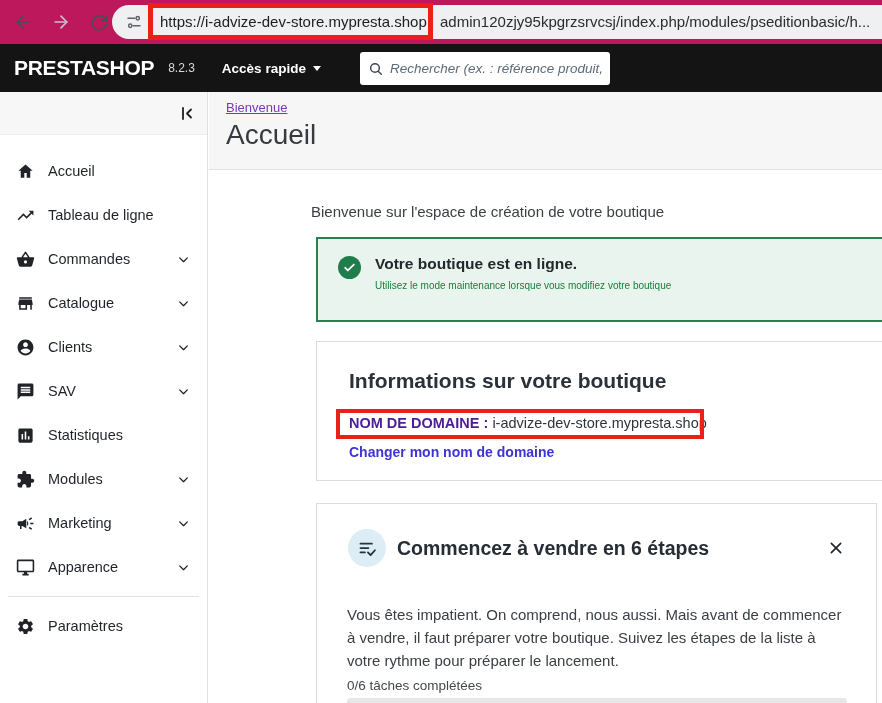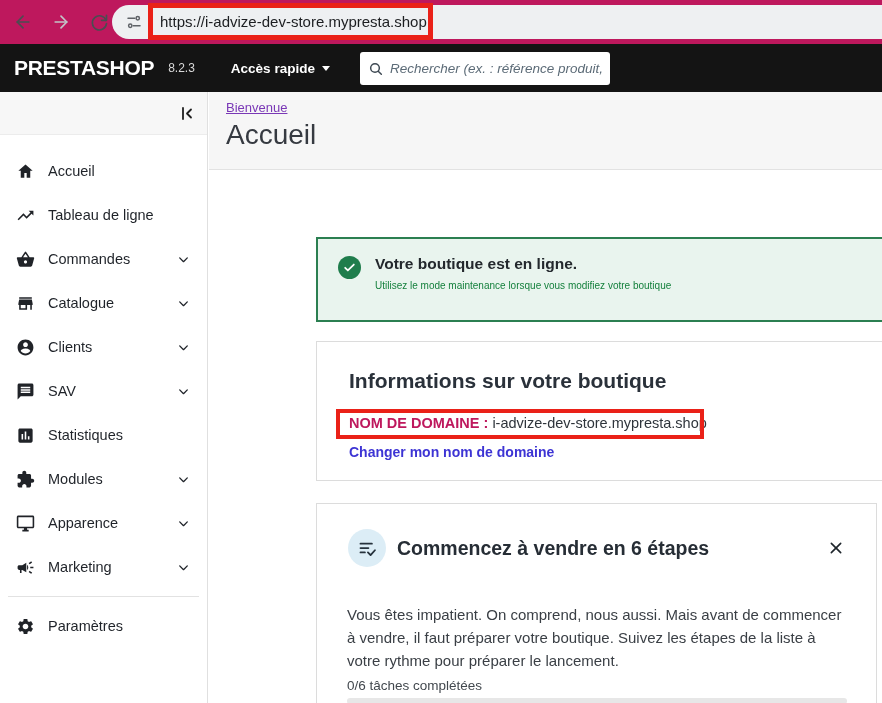--- a/index.html
+++ b/index.html
@@ -21,21 +21,21 @@
   .url-seg1 { position:absolute; left:48px; top:8px; font-size:15px; color:#1c1e21; white-space:nowrap; }
   .url-seg2 { position:absolute; left:328px; top:8px; font-size:15px; color:#2a2d30; white-space:nowrap; }
   .red-box { position:absolute; border:5px solid #ea2118; pointer-events:none; z-index:30; }
   .red-box-url { left:148px; top:3px; width:285px; height:37px; }
 
   
   .ps-header { position:absolute; top:44px; left:0; width:882px; height:48px; background:#141414;
                display:flex; align-items:center; }
   .ps-logo { margin-left:14px; color:#fff; font-size:21px; font-weight:800; letter-spacing:-0.3px; }
   .ps-version { margin-left:14px; color:#d9d9d9; font-size:12px; }
-  .quick-access { margin-left:36px; color:#fff; font-size:13.5px; font-weight:700;
+  .quick-access { margin-left:27px; color:#fff; font-size:13.5px; font-weight:700;
                   display:flex; align-items:center; gap:6px; cursor:pointer; }
   .quick-access svg { width:10px; height:10px; display:block; }
   .search-box { position:absolute; left:360px; top:8px; width:250px; height:33px; background:#fff;
                 border-radius:3px; display:flex; align-items:center; padding:0 8px; gap:6px; }
   .search-box svg { width:16px; height:16px; color:#3d4852; flex:0 0 auto; }
   .search-box input { border:none; outline:none; flex:1; font-size:13.5px; font-style:italic;
                       color:#333; font-family:"Liberation Sans","DejaVu Sans",sans-serif; min-width:0; }
   .search-box input::placeholder { color:#5c6b77; opacity:1; }
 
   
@@ -68,21 +68,21 @@
   .alert-check { position:absolute; left:20px; top:17px; width:23px; height:23px; border-radius:50%;
                  background:#1f7d4c; color:#fff; display:flex; align-items:center; justify-content:center; }
   .alert-check svg { width:13px; height:13px; display:block; }
   .alert-title { font-size:15.5px; font-weight:700; color:#23282d; }
   .alert-text { font-size:10px; color:#15803d; margin-top:7px; }
 
   .card { position:absolute; background:#fff; border:1px solid #dcdcdc; }
   .card-info { left:107px; top:171px; width:575px; height:140px; border-right:none; padding:27px 32px; }
   .card-info-title { font-size:21px; font-weight:700; color:#2a313a; }
   .domain-line { margin-top:22px; font-size:14.5px; color:#2e343b; }
-  .domain-line .lbl { font-weight:700; color:#be185d; }
+  .domain-line .lbl { font-weight:700; color:#4c1d95; }
   .change-domain-link { margin-top:13px; font-size:14px; font-weight:700; color:#3d34d4; cursor:pointer; }
   .red-box-domain { left:127px; top:239px; width:368px; height:30px; border-width:4px; }
 
   .card-onboard { left:107px; top:333px; width:561px; height:205px; padding:0; }
   .ob-icon { position:absolute; left:31px; top:25px; width:38px; height:38px; border-radius:50%;
              background:#dcedf6; color:#26323c; display:flex; align-items:center; justify-content:center; }
   .ob-icon svg { width:21px; height:21px; display:block; }
   .ob-title { position:absolute; left:80px; top:33px; font-size:19.5px; font-weight:700; color:#262d35; }
   .ob-close { position:absolute; right:32px; top:36px; width:16px; height:16px; color:#1e252b; cursor:pointer; }
   .ob-close svg { width:16px; height:16px; display:block; }
@@ -118,20 +118,21 @@
     <div class="omnibox">
       <span class="tune-ico">
         <svg viewBox="0 0 24 24" fill="none" stroke="currentColor" stroke-width="2" stroke-linecap="round">
             <path d="M4 7h9"></path>
             <circle cx="17" cy="7" r="2.2"></circle>
             <path d="M20 17h-9"></path>
             <circle cx="7" cy="17" r="2.2"></circle>
           </svg>
       </span>
       <span class="url-seg1">https://i-advize-dev-store.mypresta.shop</span>
+      <span class="url-seg2">admin120zjy95kpgrzsrvcsj/index.php/modules/pseditionbasic/h...</span>
     </div>
     <div class="red-box red-box-url"></div>
   </div>
 
   <div class="ps-header">
     <span class="ps-logo">PRESTASHOP</span>
     <span class="ps-version">8.2.3</span>
     <span class="quick-access">
       <span>Accès rapide</span>
       <svg viewBox="0 0 10 10" fill="currentColor">
@@ -251,38 +252,38 @@
         <span class="mi-chev">
           <svg viewBox="0 0 24 24" fill="none" stroke="currentColor" stroke-width="2.4" stroke-linecap="round" stroke-linejoin="round">
               <path d="M5 9l7 7 7-7"></path>
             </svg>
         </span>
       </div>
 
       <div class="menu-item">
         <span class="mi-ico">
           <svg viewBox="0 0 24 24" fill="currentColor">
+              <path d="M4 9c-1.1 0-2 .9-2 2v2c0 1.1.9 2 2 2h1v4h2v-4h1l5 3V6L8 9H4zm11.5 3c0-1.33-.58-2.53-1.5-3.35v6.69c.92-.81 1.5-2.01 1.5-3.34zM18 11v2h4v-2h-4zm-2 6.61c.96.71 2.21 1.65 3.2 2.39.4-.53.8-1.07 1.2-1.6-.99-.74-2.24-1.68-3.2-2.4-.4.54-.8 1.08-1.2 1.61zM20.4 5.6c-.4-.53-.8-1.07-1.2-1.6-.99.74-2.24 1.68-3.2 2.4.4.53.8 1.07 1.2 1.6.96-.72 2.21-1.65 3.2-2.4z"></path>
+            </svg>
+        </span>
+        <span class="mi-label">Marketing</span>
+        <span class="mi-chev">
+          <svg viewBox="0 0 24 24" fill="none" stroke="currentColor" stroke-width="2.4" stroke-linecap="round" stroke-linejoin="round">
+              <path d="M5 9l7 7 7-7"></path>
+            </svg>
+        </span>
+      </div>
+
+      <div class="menu-item">
+        <span class="mi-ico">
+          <svg viewBox="0 0 24 24" fill="currentColor">
               <path d="M21 2H3c-1.1 0-2 .9-2 2v12c0 1.1.9 2 2 2h7v2H8v2h8v-2h-2v-2h7c1.1 0 2-.9 2-2V4c0-1.1-.9-2-2-2zm0 14H3V4h18v12z"></path>
             </svg>
         </span>
         <span class="mi-label">Apparence</span>
-        <span class="mi-chev">
-          <svg viewBox="0 0 24 24" fill="none" stroke="currentColor" stroke-width="2.4" stroke-linecap="round" stroke-linejoin="round">
-              <path d="M5 9l7 7 7-7"></path>
-            </svg>
-        </span>
-      </div>
-
-      <div class="menu-item">
-        <span class="mi-ico">
-          <svg viewBox="0 0 24 24" fill="currentColor">
-              <path d="M4 9c-1.1 0-2 .9-2 2v2c0 1.1.9 2 2 2h1v4h2v-4h1l5 3V6L8 9H4zm11.5 3c0-1.33-.58-2.53-1.5-3.35v6.69c.92-.81 1.5-2.01 1.5-3.34zM18 11v2h4v-2h-4zm-2 6.61c.96.71 2.21 1.65 3.2 2.39.4-.53.8-1.07 1.2-1.6-.99-.74-2.24-1.68-3.2-2.4-.4.54-.8 1.08-1.2 1.61zM20.4 5.6c-.4-.53-.8-1.07-1.2-1.6-.99.74-2.24 1.68-3.2 2.4.4.53.8 1.07 1.2 1.6.96-.72 2.21-1.65 3.2-2.4z"></path>
-            </svg>
-        </span>
-        <span class="mi-label">Marketing</span>
         <span class="mi-chev">
           <svg viewBox="0 0 24 24" fill="none" stroke="currentColor" stroke-width="2.4" stroke-linecap="round" stroke-linejoin="round">
               <path d="M5 9l7 7 7-7"></path>
             </svg>
         </span>
       </div>
 
       <div class="menu-divider"></div>
 
       <div class="menu-item">
@@ -297,20 +298,21 @@
     </div>
   </div>
 
   <div class="main">
     <div class="page-head">
       <a class="breadcrumb">Bienvenue</a>
       <div class="page-title">Accueil</div>
     </div>
 
     <div class="content">
+      <div class="welcome">Bienvenue sur l'espace de création de votre boutique</div>
 
       <div class="alert-success">
         <span class="alert-check">
           <svg viewBox="0 0 24 24" fill="none" stroke="currentColor" stroke-width="3.2" stroke-linecap="round" stroke-linejoin="round">
               <path d="M4 12.5l5 5L20 6.5"></path>
             </svg>
         </span>
         <div class="alert-title">Votre boutique est en ligne.</div>
         <div class="alert-text">Utilisez le mode maintenance lorsque vous modifiez votre boutique</div>
       </div>

